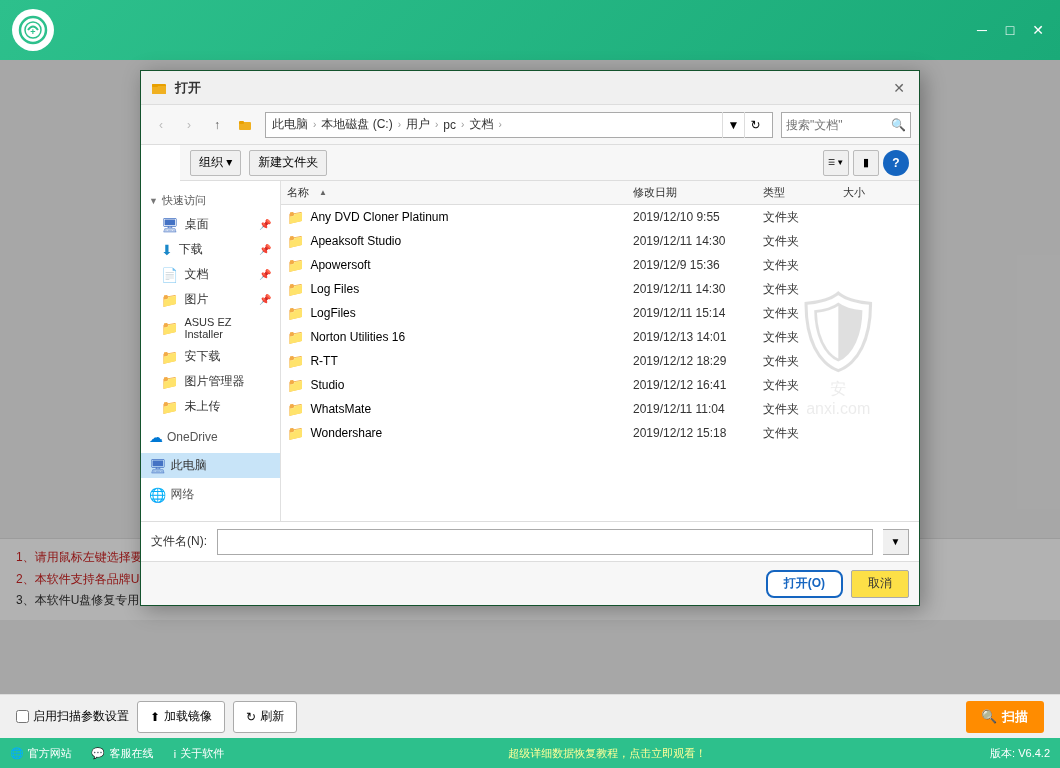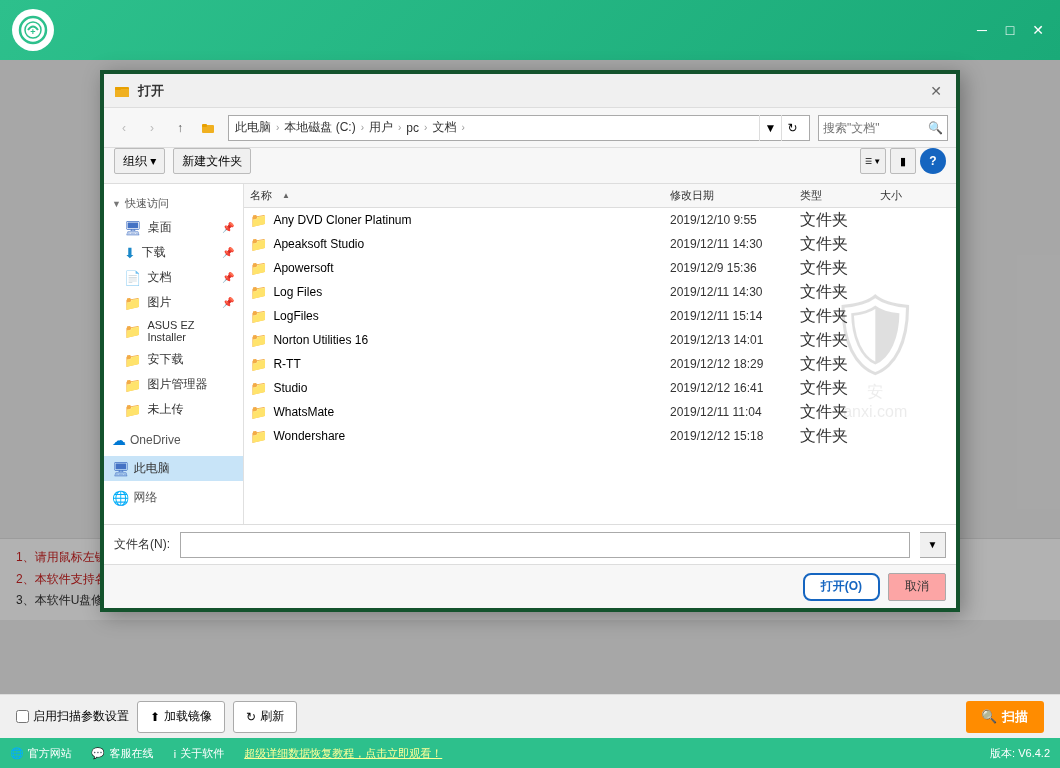--- a/index.html
+++ b/index.html
@@ -16,40 +16,40 @@
     .title-bar-controls { position: absolute; right: 12px; top: 50%; transform: translateY(-50%); display: flex; gap: 8px; }
     .title-btn { width: 20px; height: 20px; display: flex; align-items: center; justify-content: center; cursor: pointer; color: white; font-size: 14px; }
 
     
     .main-content { flex: 1; padding: 10px 0 0 0; position: relative; display: flex; flex-direction: column; }
 
     
     .dialog-overlay { position: absolute; top: 0; left: 0; right: 0; bottom: 0; background: rgba(0,0,0,0.3); z-index: 10; display: flex; justify-content: center; align-items: flex-start; padding-top: 10px; }
 
     
-    .file-dialog { width: 860px; background: white; border: 4px solid #14532d; box-shadow: 4px 4px 20px rgba(0,0,0,0.3); display: flex; flex-direction: column; }
+    .file-dialog { width: 780px; background: white; border: 1px solid #14532d; box-shadow: 4px 4px 20px rgba(0,0,0,0.3); display: flex; flex-direction: column; }
     .dialog-title-bar { height: 34px; background: #f0f0f0; border-bottom: 1px solid #ddd; display: flex; align-items: center; padding: 0 10px; }
     .dialog-title-icon { width: 16px; height: 16px; margin-right: 8px; }
     .dialog-title-text { flex: 1; font-size: 13px; font-weight: bold; color: #333; }
     .dialog-close-btn { width: 20px; height: 20px; display: flex; align-items: center; justify-content: center; cursor: pointer; font-size: 14px; color: #666; border: 1px solid transparent; }
 
     
     .dialog-toolbar { height: 40px; background: #f7f7f7; border-bottom: 1px solid #ddd; display: flex; align-items: center; padding: 0 8px; gap: 4px; }
     .nav-btn { width: 24px; height: 24px; display: flex; align-items: center; justify-content: center; cursor: pointer; color: #555; border: 1px solid transparent; border-radius: 2px; font-size: 12px; }
     .nav-btn.disabled { color: #bbb; cursor: default; }
     .address-bar { flex: 1; height: 26px; border: 1px solid #aaa; background: white; display: flex; align-items: center; padding: 0 6px; margin: 0 4px; }
     .breadcrumb-item { display: flex; align-items: center; gap: 2px; font-size: 12px; color: #333; }
     .breadcrumb-sep { color: #999; margin: 0 3px; font-size: 10px; }
     .address-refresh { width: 22px; height: 26px; display: flex; align-items: center; justify-content: center; cursor: pointer; border-left: 1px solid #ddd; }
     .search-box { height: 26px; width: 130px; border: 1px solid #aaa; background: white; display: flex; align-items: center; padding: 0 4px; }
     .search-box input { border: none; outline: none; width: 100%; font-size: 12px; background: transparent; }
     .search-icon { color: #666; font-size: 12px; }
 
     
-    .dialog-action-bar { height: 36px; background: #f7f7f7; border-bottom: 1px solid #ddd; display: flex; align-items: flex-start; padding: 0 10px; gap: 8px; }
+    .dialog-action-bar { height: 36px; background: #f7f7f7; border-bottom: 1px solid #ddd; display: flex; align-items: center; padding: 0 10px; gap: 8px; margin-left: 39px; }
     .action-btn { height: 26px; padding: 0 8px; border: 1px solid #bbb; background: #f0f0f0; cursor: pointer; font-size: 12px; display: flex; align-items: center; gap: 4px; border-radius: 2px; }
     .view-controls { margin-left: auto; display: flex; align-items: center; gap: 4px; }
     .view-btn { width: 26px; height: 26px; border: 1px solid #bbb; background: #f0f0f0; display: flex; align-items: center; justify-content: center; cursor: pointer; font-size: 11px; border-radius: 2px; }
     .help-btn { width: 26px; height: 26px; background: #1565c0; color: white; border-radius: 50%; display: flex; align-items: center; justify-content: center; font-size: 12px; font-weight: bold; cursor: pointer; }
 
     
     .dialog-body { display: flex; height: 340px; }
 
     
     .nav-panel { width: 140px; border-right: 1px solid #e0e0e0; background: white; padding: 8px 0; overflow-y: auto; }
@@ -64,57 +64,57 @@
     .file-col { font-size: 11px; color: #333; display: flex; align-items: center; gap: 10px; cursor: pointer; }
     .file-col.name { flex: 1; }
     .file-col.date { width: 130px; }
     .file-col.type { width: 80px; }
     .file-col.size { width: 70px; }
     .sort-arrow { font-size: 8px; color: #666; }
     .file-list { flex: 1; overflow-y: auto; }
     .file-row { display: flex; align-items: center; padding: 2px 6px; height: 24px; cursor: pointer; }
     .file-row .file-name { flex: 1; display: flex; align-items: center; gap: 6px; font-size: 12px; }
     .file-row .file-date { width: 130px; font-size: 12px; color: #333; margin-left: 6px; }
-    .file-row .file-type { width: 80px; font-size: 16px; color: #333; }
+    .file-row .file-type { width: 80px; font-size: 12px; color: #333; }
     .file-row .file-size { width: 70px; font-size: 12px; color: #333; }
     .folder-yellow { color: #e8a000; font-size: 14px; }
 
     
     .watermark { position: absolute; right: 30px; top: 50%; transform: translateY(-50%); opacity: 0.12; text-align: center; }
     .watermark-shield { font-size: 80px; }
     .watermark-text { font-size: 16px; color: #666; display: block; }
 
     
     .filename-row { height: 40px; border-top: 1px solid #ddd; display: flex; align-items: center; padding: 0 10px; background: white; gap: 10px; }
     .filename-label { font-size: 12px; color: #333; white-space: nowrap; }
     .filename-input { flex: 1; height: 26px; border: 1px solid #aaa; padding: 0 6px; font-size: 12px; outline: none; }
     .filename-dropdown { width: 26px; height: 26px; border: 1px solid #aaa; border-left: none; background: #f0f0f0; display: flex; align-items: center; justify-content: center; cursor: pointer; font-size: 10px; }
 
     
     .dialog-buttons { height: 44px; border-top: 1px solid #ddd; background: #f7f7f7; display: flex; align-items: center; justify-content: flex-end; padding: 0 10px; gap: 8px; }
     .dialog-open-btn { height: 28px; padding: 0 16px; background: white; border: 2px solid #1565c0; color: #1565c0; font-size: 12px; cursor: pointer; border-radius: 8px; font-weight: bold; }
-    .dialog-cancel-btn { height: 28px; padding: 0 16px; background: #fca5a5; border: 1px solid #aaa; color: #333; font-size: 12px; cursor: pointer; border-radius: 2px; }
+    .dialog-cancel-btn { height: 28px; padding: 0 16px; background: #fde047; border: 1px solid #aaa; color: #333; font-size: 12px; cursor: pointer; border-radius: 2px; }
 
     
     .bottom-area { background: white; padding: 8px 16px; border-top: 1px solid #e0e0e0; }
     .status-text { color: #333; font-size: 12px; line-height: 1.8; }
     .status-text .red { color: #cc2222; }
     .status-link { color: #1565c0; text-decoration: underline; cursor: pointer; }
 
     
     .bottom-toolbar { height: 44px; background: #f0f0f0; border-top: 1px solid #ddd; display: flex; align-items: center; padding: 0 16px; gap: 8px; }
     .checkbox-item { display: flex; align-items: center; gap: 4px; font-size: 12px; }
     .scan-btn { height: 32px; padding: 0 16px; background: #ff8c00; color: white; border: none; font-size: 13px; font-weight: bold; cursor: pointer; border-radius: 3px; margin-left: auto; display: flex; align-items: center; gap: 4px; }
     .load-img-btn { height: 32px; padding: 0 12px; background: white; border: 1px solid #aaa; font-size: 12px; cursor: pointer; border-radius: 3px; display: flex; align-items: center; gap: 4px; }
     .refresh-btn { height: 32px; padding: 0 12px; background: white; border: 1px solid #aaa; font-size: 12px; cursor: pointer; border-radius: 3px; display: flex; align-items: center; gap: 4px; }
 
     
     .footer { height: 30px; background: #2dc08c; display: flex; align-items: center; padding: 0 10px; gap: 20px; }
     .footer-item { color: white; font-size: 11px; display: flex; align-items: center; gap: 4px; cursor: pointer; }
-    .footer-link { color: #ffff99; font-size: 11px; text-decoration: underline; cursor: pointer; flex: 1; text-align: left; }
+    .footer-link { color: #ffff99; font-size: 11px; cursor: pointer; flex: 1; text-align: center; }
     .footer-version { color: white; font-size: 11px; margin-left: auto; }
   </style>
 </head>
 <body>
 
 <div class="app-window">
 
   <div class="title-bar">
     <div class="title-bar-logo">
       <svg viewBox="0 0 30 30" fill="none" xmlns="http://www.w3.org/2000/svg">

